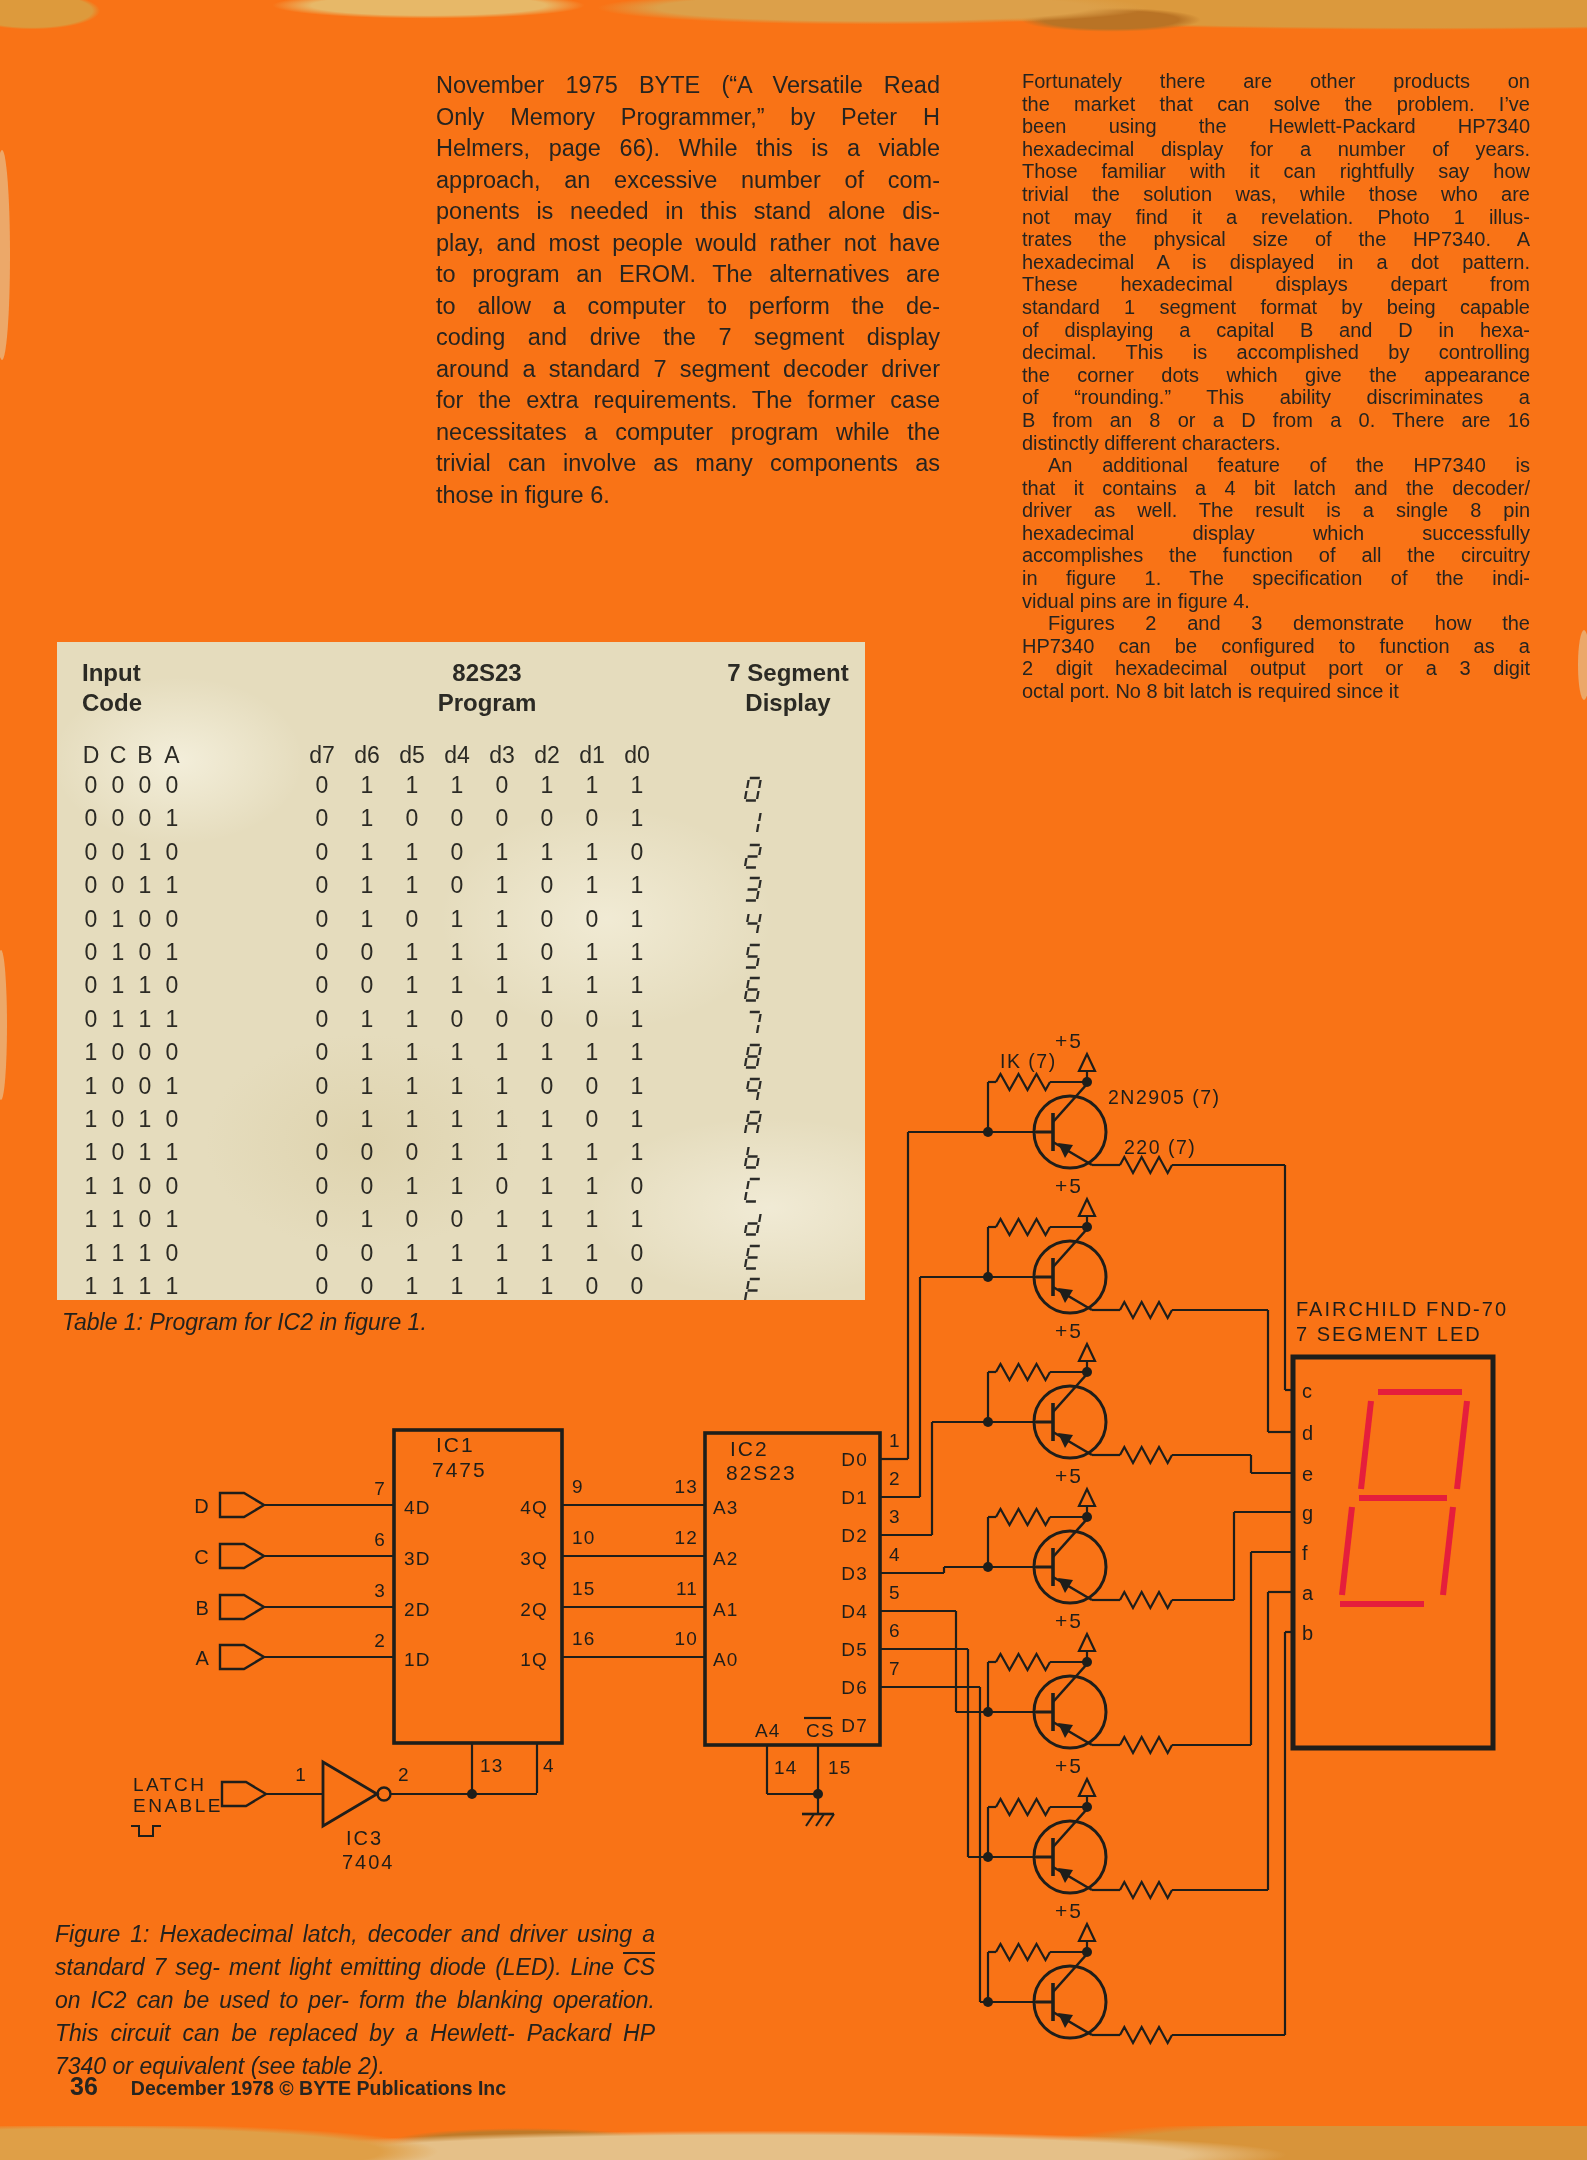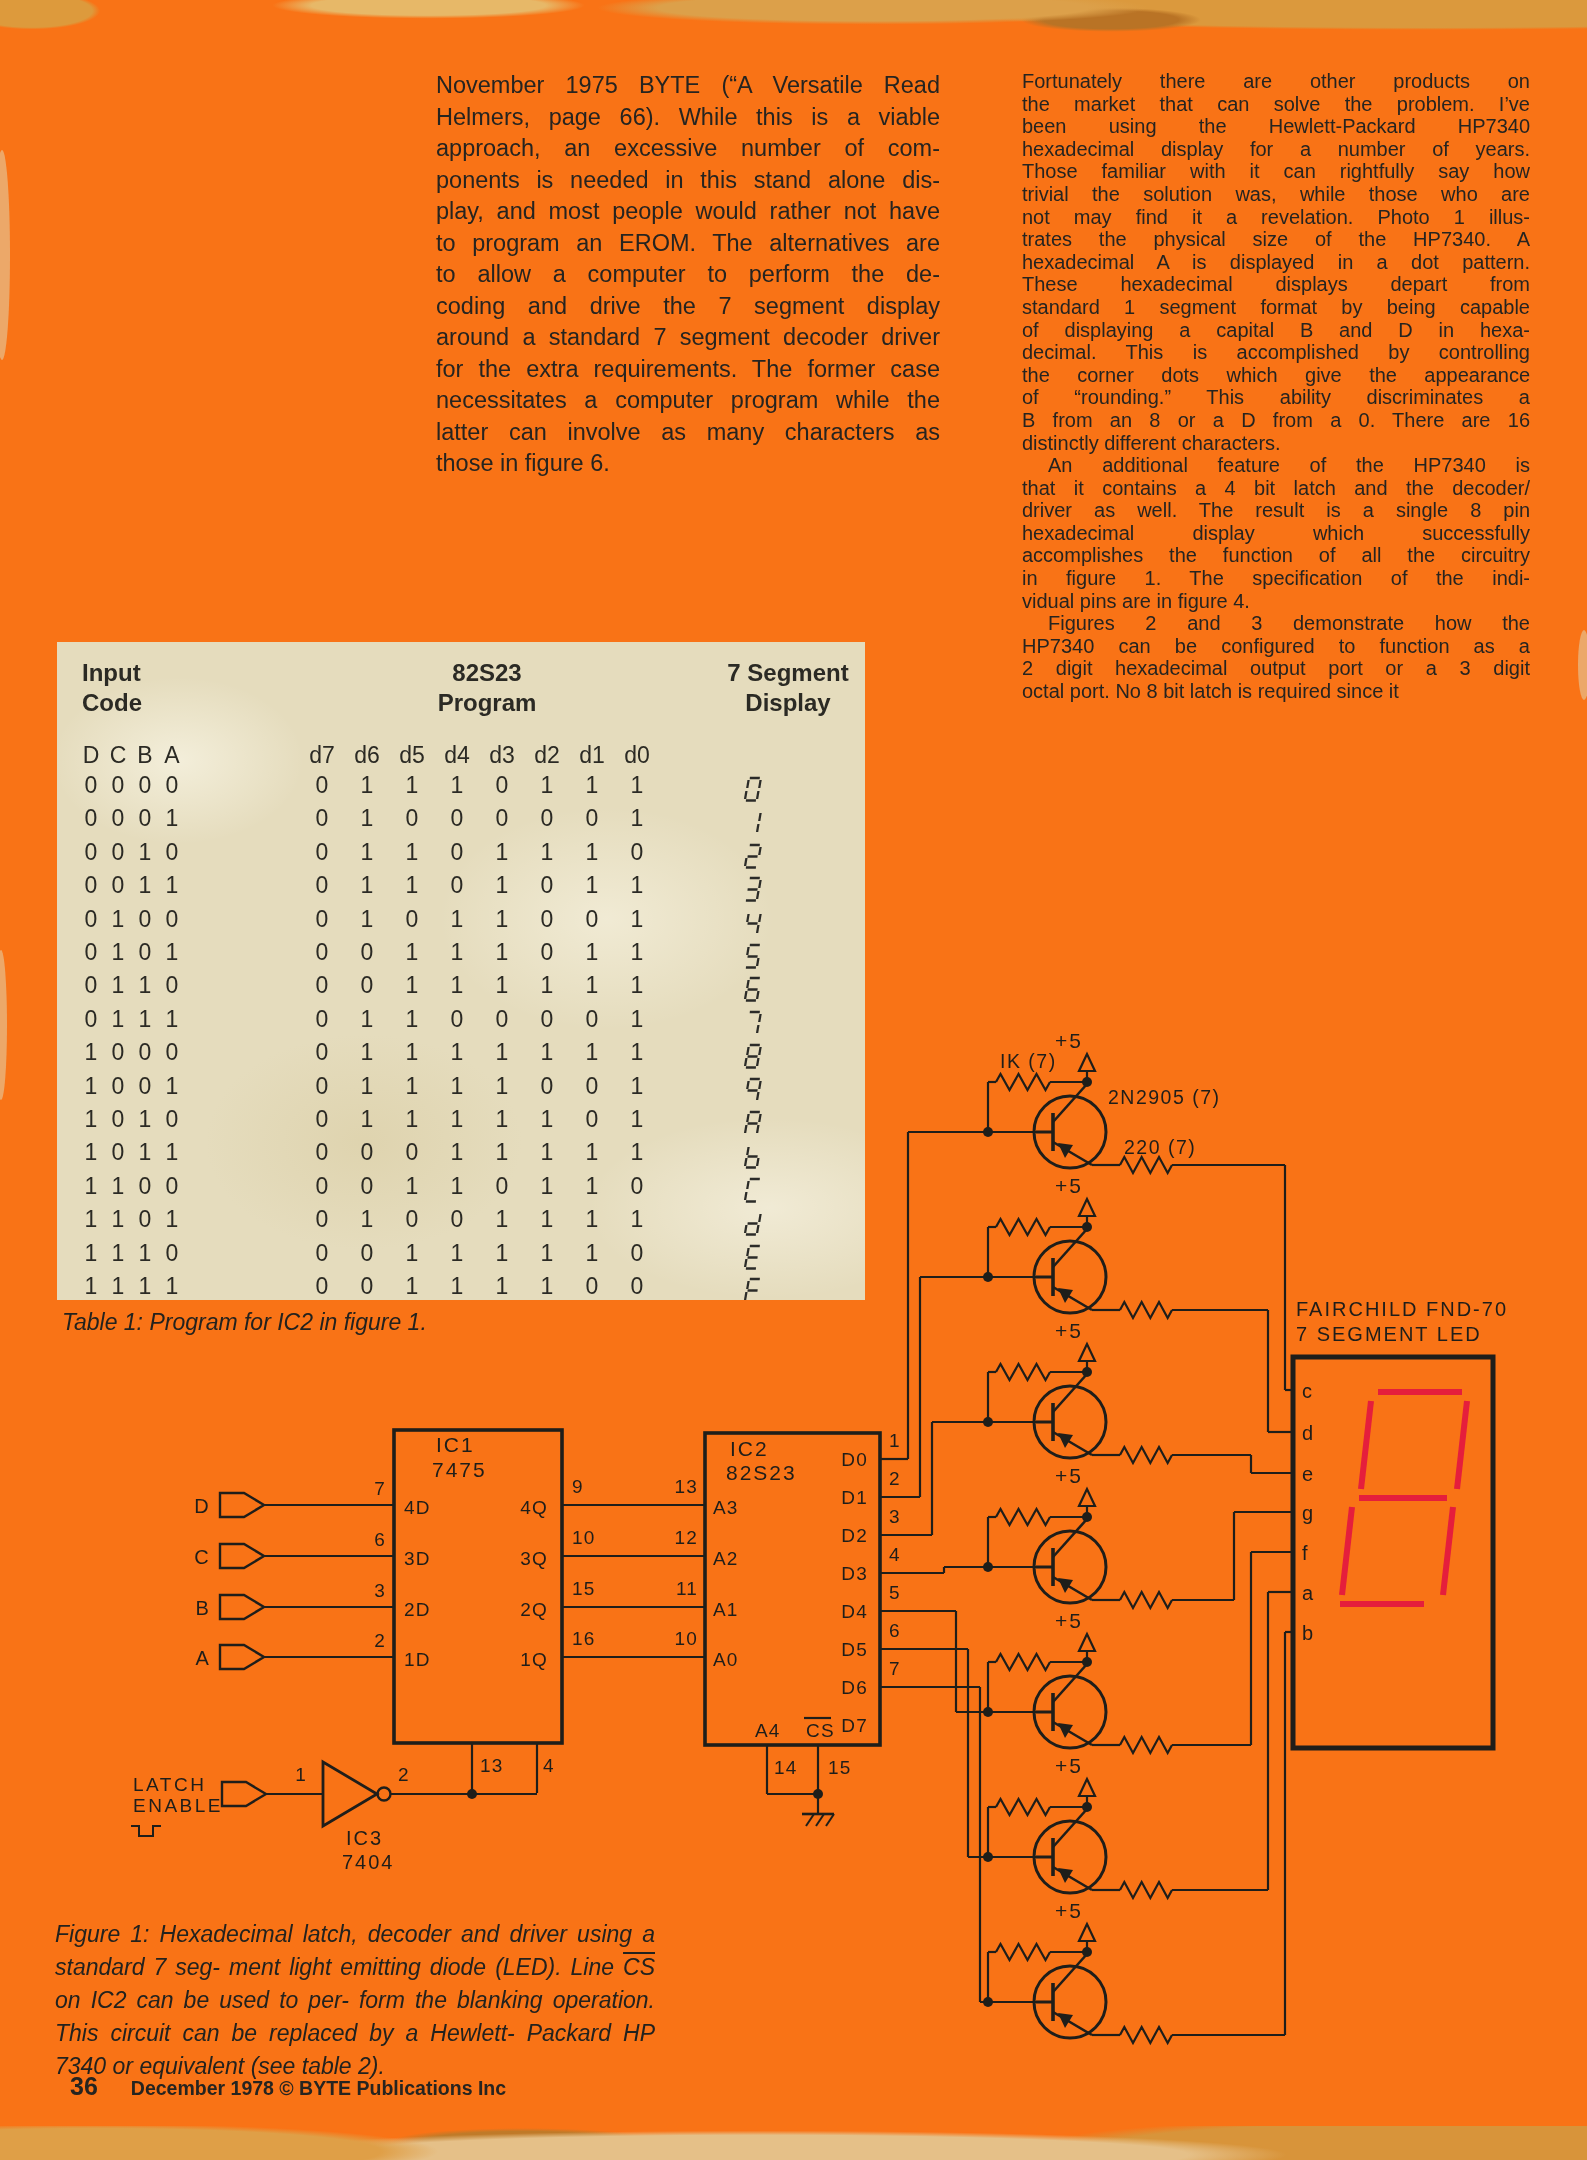--- a/index.html
+++ b/index.html
@@ -56,31 +56,32 @@
 <div id="page">
 
   <div id="edge-top"></div>
   <div id="edge-bottom"></div>
   <div class="smudge" style="left:-6px;top:150px;width:16px;height:210px;"></div>
   <div class="smudge" style="left:-5px;top:950px;width:12px;height:150px;"></div>
   <div class="smudge" style="left:1578px;top:630px;width:12px;height:70px;"></div>
 
   <div id="col-left" class="col">
       <div class="pline">November 1975 BYTE (“A Versatile Read</div>
+      <div class="pline">Only Memory Programmer,” by Peter H</div>
       <div class="pline">Helmers, page 66). While this is a viable</div>
       <div class="pline">approach, an excessive number of com-</div>
       <div class="pline">ponents is needed in this stand alone dis-</div>
       <div class="pline">play, and most people would rather not have</div>
       <div class="pline">to program an EROM. The alternatives are</div>
       <div class="pline">to allow a computer to perform the de-</div>
       <div class="pline">coding and drive the 7 segment display</div>
       <div class="pline">around a standard 7 segment decoder driver</div>
       <div class="pline">for the extra requirements. The former case</div>
       <div class="pline">necessitates a computer program while the</div>
-      <div class="pline">latter can involve as many characters as</div>
+      <div class="pline">trivial can involve as many components as</div>
       <div class="pline plast">those in figure 6.</div>
     </div>
   <div id="col-right" class="col">
       <div class="pline">Fortunately there are other products on</div>
       <div class="pline">the market that can solve the problem. I’ve</div>
       <div class="pline">been using the Hewlett-Packard HP7340</div>
       <div class="pline">hexadecimal display for a number of years.</div>
       <div class="pline">Those familiar with it can rightfully say how</div>
       <div class="pline">trivial the solution was, while those who are</div>
       <div class="pline">not may find it a revelation. Photo 1 illus-</div>

